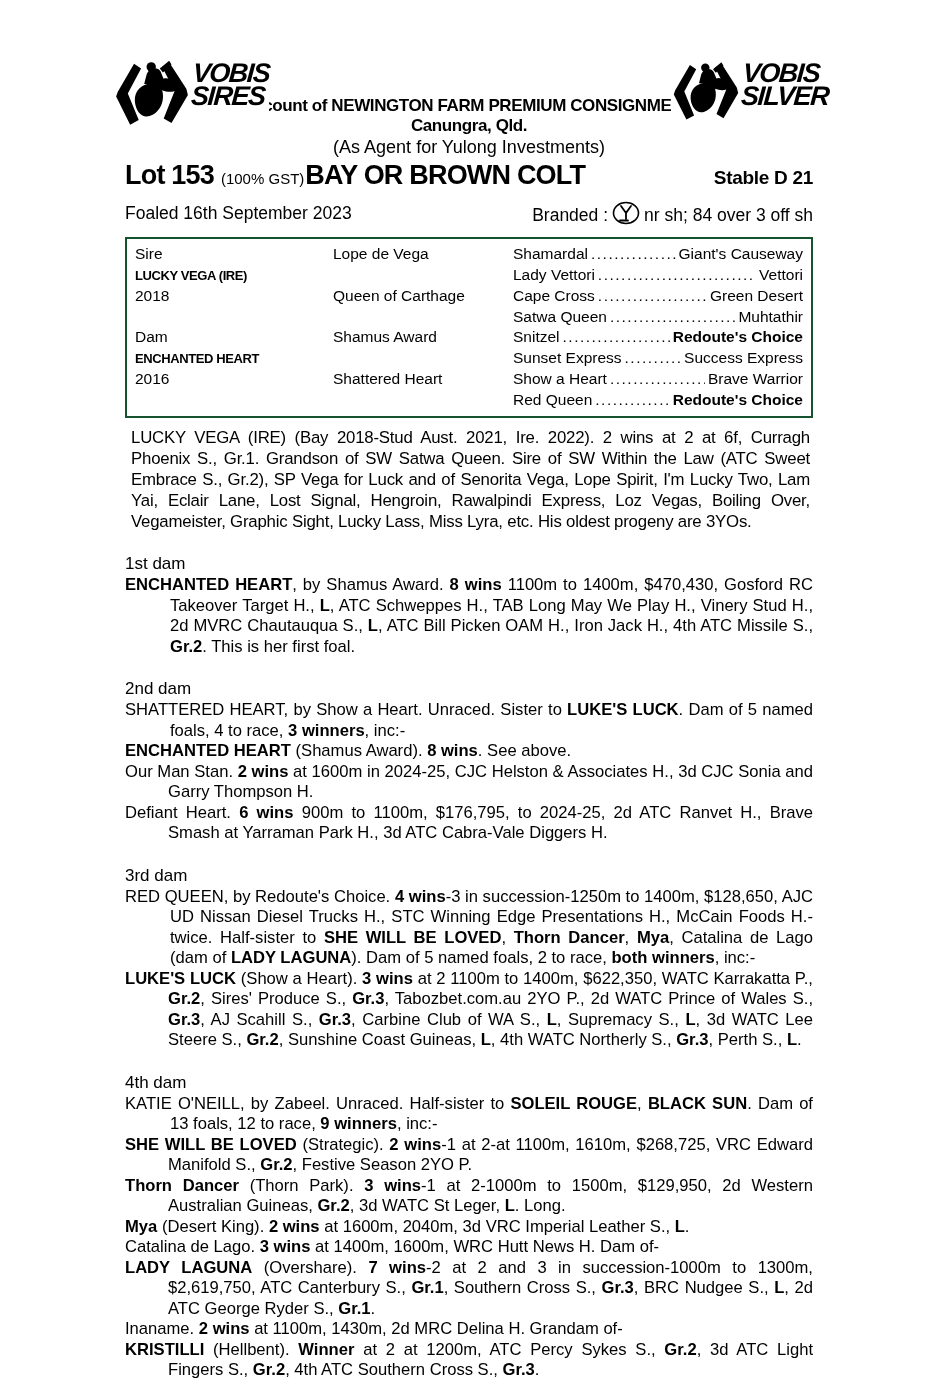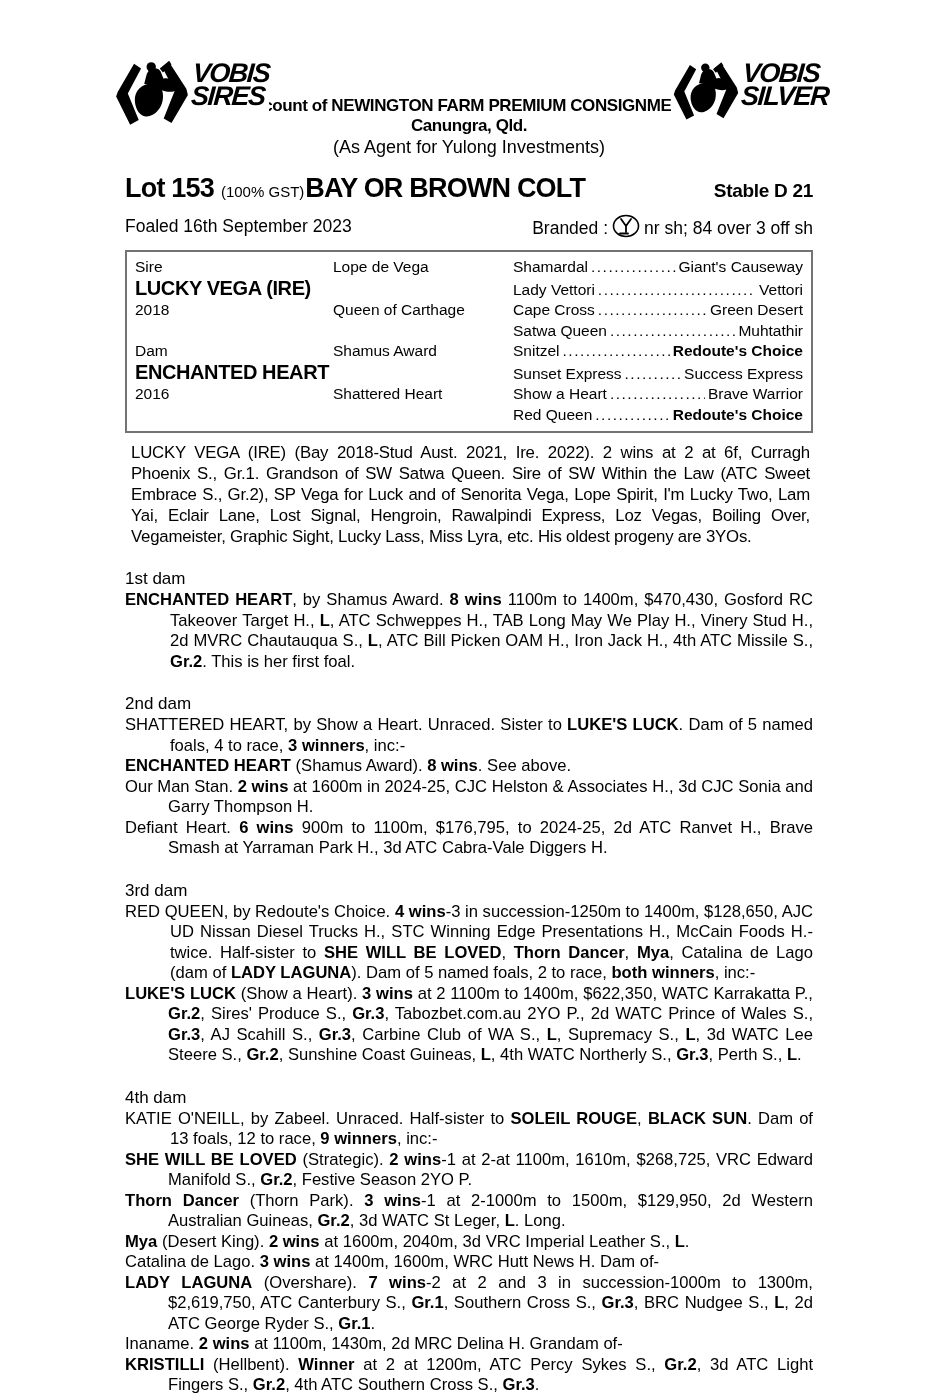--- a/index.html
+++ b/index.html
@@ -13,35 +13,35 @@
   .hdr-center{text-align:center;padding-top:96px;}
   .consign{font-weight:bold;font-size:17px;line-height:20px;letter-spacing:-0.4px;}
   .agent{font-size:18px;line-height:23px;}
   .logo{position:absolute;top:54px;display:flex;align-items:flex-start;background:#fff;z-index:5;}
   .logo-left{left:-12px;}
   .logo-right{left:546px;}
   .logo-txt{font-weight:bold;font-style:italic;font-size:27px;line-height:23px;
             letter-spacing:-1.5px;margin-left:1px;margin-top:8px;transform:skewX(-4deg);}
 
   
-  .lotline{display:flex;align-items:baseline;margin-top:15px;}
+  .lotline{display:flex;align-items:baseline;margin-top:2px;}
   .lotnum,.lottitle{font-weight:bold;font-size:27px;letter-spacing:-0.8px;}
   .gst{font-size:15px;margin-left:7px;margin-right:1px;}
   .stable{margin-left:auto;font-weight:bold;font-size:19px;letter-spacing:-0.3px;}
   .foaledline{display:flex;align-items:center;margin-top:9px;font-size:17.5px;}
   .branded{margin-left:auto;display:flex;align-items:flex-end;gap:3px;}
 
   
-  .pedigree{border:2px solid #737373;margin-top:11px;padding:5px 8px 6px 8px;
+  .pedigree{border:2px solid #14532d;margin-top:11px;padding:5px 8px 6px 8px;
             font-size:15.5px;line-height:20.5px;}
   .prow{display:flex;align-items:baseline;}
   .pc1{width:198px;flex:none;}
   .pc2{width:180px;flex:none;}
   .pc3{flex:1;display:flex;align-items:baseline;min-width:0;}
-  .pbold{font-weight:bold;font-size:20px;letter-spacing:-0.4px;}
+  .pbold{font-weight:bold;font-size:13px;letter-spacing:-0.4px;}
   .g3l{flex:none;}
   .leader{flex:1;overflow:hidden;white-space:nowrap;margin:0 3px;min-width:8px;}
   .leader::after{content:"..........................................................................";letter-spacing:1.5px;}
   .g3r{flex:none;white-space:nowrap;}
   .b{font-weight:bold;}
 
   
   .sirepara{margin-top:9px;padding:0 3px 0 6px;font-weight:normal;font-size:16.8px;
             line-height:21px;text-align:justify;letter-spacing:-0.2px;}
 

